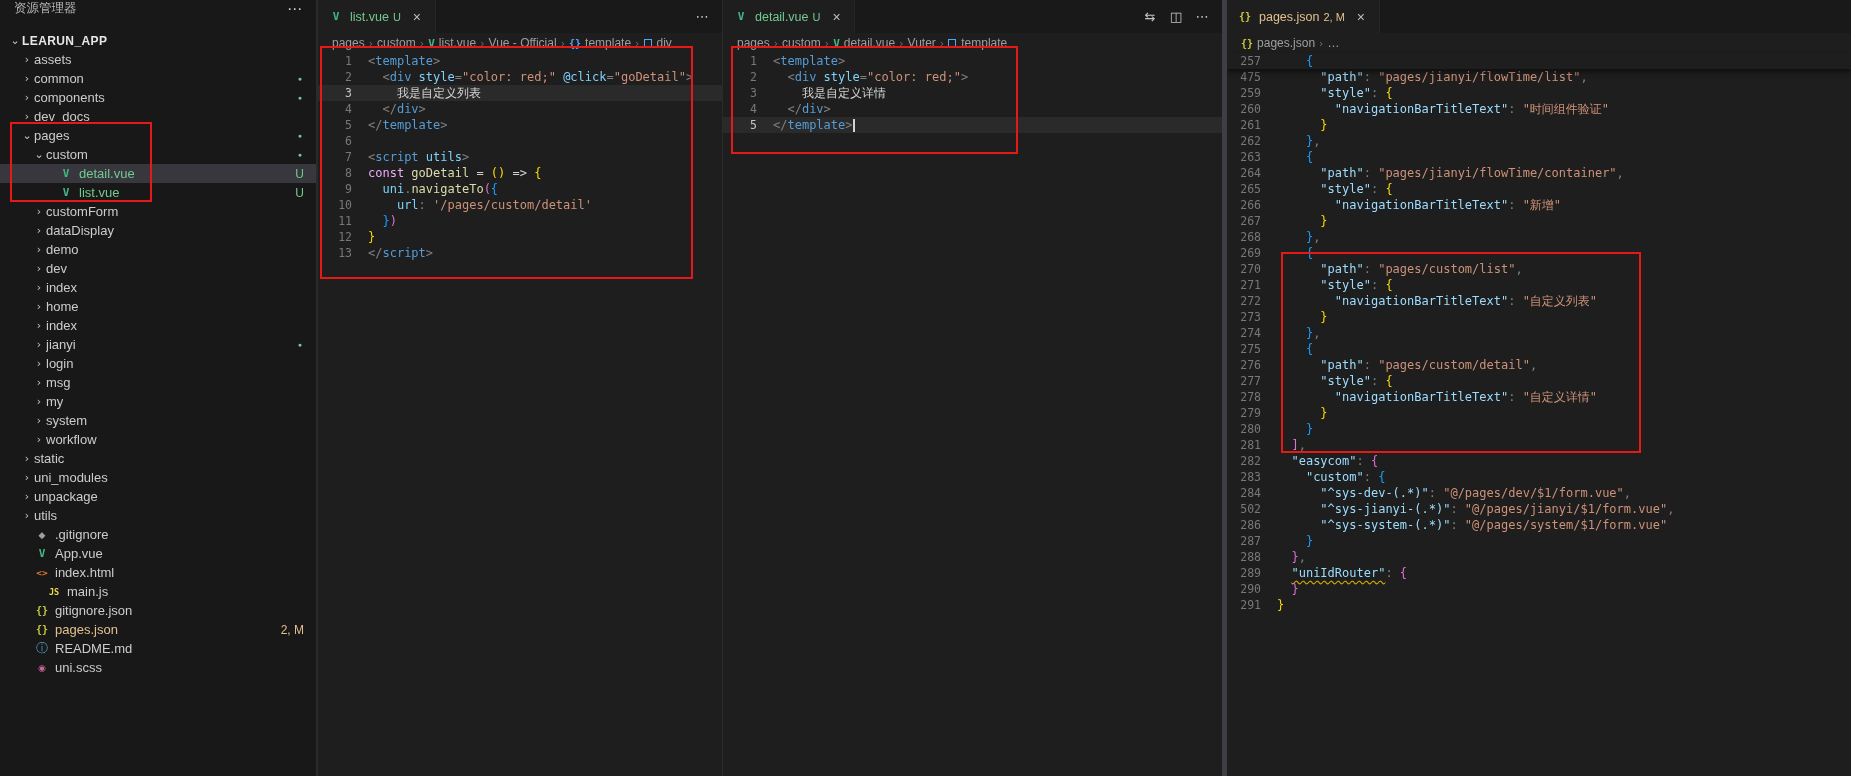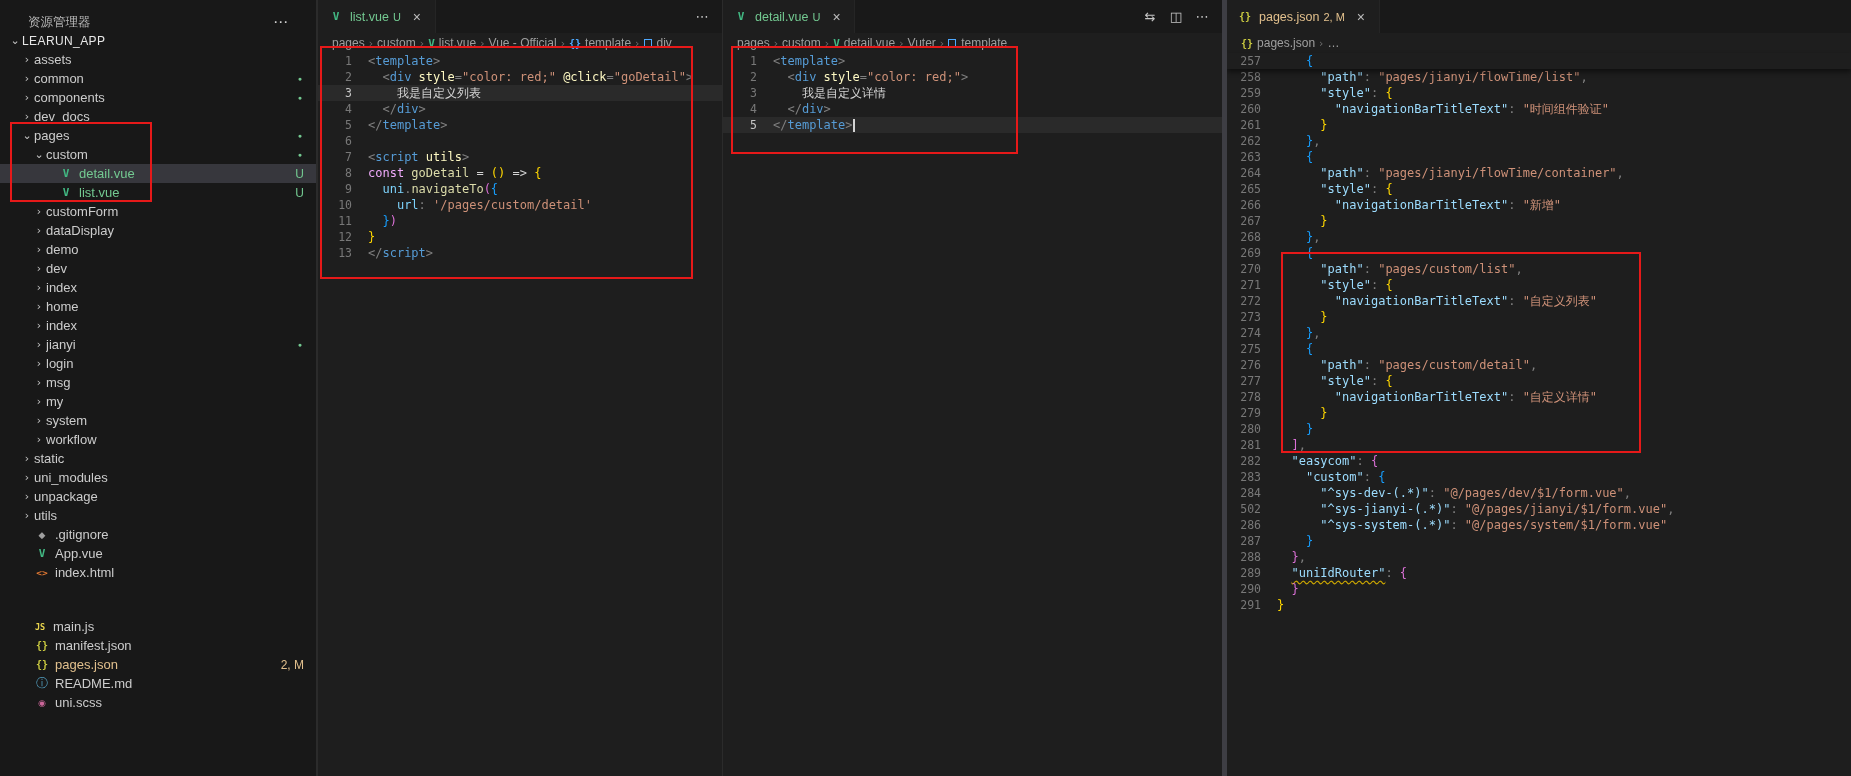--- a/index.html
+++ b/index.html
@@ -2,27 +2,27 @@
 <html><head>
 <meta charset="utf-8">
 <style>
   *{box-sizing:border-box;margin:0;padding:0}
   html,body{width:1851px;height:776px;overflow:hidden;background:#181818;
     font-family:"Liberation Sans",sans-serif;font-size:13px;color:#cccccc}
   .app{position:relative;width:1851px;height:776px;display:flex}
 
   
   .sidebar{flex:0 0 317px;width:317px;background:#181818;border-right:1px solid #2b2b2b;overflow:hidden}
-  .sb-header{height:31px;display:flex;align-items:flex-end;justify-content:space-between;
-    padding:0 28px;color:#b9b9b9;font-size:12.5px}
+  .sb-header{height:31px;display:flex;align-items:flex-start;justify-content:space-between;
+    padding:0 14px;color:#b9b9b9;font-size:12.5px}
   .sb-more{color:#cfcfcf;font-size:15px;cursor:pointer;font-family:"DejaVu Sans",sans-serif}
   .row{height:19px;display:flex;align-items:center;white-space:nowrap;cursor:pointer}
   .row.selected{background:#37373d}
   .chev{flex:0 0 14px;width:14px;text-align:center;color:#c5c5c5;font-size:11px;font-family:"DejaVu Sans",sans-serif}
-  .root-label{font-weight:normal;color:#e7e7e7;font-size:12px;letter-spacing:.4px}
+  .root-label{font-weight:bold;color:#e7e7e7;font-size:12px;letter-spacing:.4px}
   .lbl{font-size:13px;color:#cccccc;overflow:hidden;text-overflow:ellipsis}
   .lbl.st-untracked{color:#73c991}
   .lbl.st-modified{color:#e2c08d}
   .spacer{flex:1 1 auto}
   .badge{margin-right:12px;font-size:12px}
   .badge.st-untracked{color:#73c991}
   .badge.st-modified{color:#e2c08d}
   .badge.dot{color:#73c991;font-size:7px;margin-right:14px}
   .fic{display:inline-block;width:16px;margin-right:5px;text-align:center;font-weight:bold;
     font-size:10px;font-family:"DejaVu Sans Mono",monospace;flex:0 0 16px}
@@ -64,21 +64,21 @@
   .cl{display:flex;height:16px}
   .cl.hl{background:rgba(255,255,255,.055)}
   .ln{flex:0 0 34px;text-align:right;color:#787878;font-size:11.5px}
   .cl.hl .ln{color:#c6c6c6}
   .lc{padding-left:16px;white-space:pre}
   .sticky{position:relative;z-index:2;background:#1e1e1e;box-shadow:0 3px 5px rgba(0,0,0,.5)}
   .caret{display:inline-block;width:2px;height:13px;background:#d4d4d4;vertical-align:middle;margin-left:1px}
 
   .tk-punc{color:#808080}
   .tk-tag{color:#569cd6}
-  .tk-attr{color:#fef9c3}
+  .tk-attr{color:#7dd3fc}
   .tk-str{color:#ce9178}
   .tk-txt{color:#d4d4d4}
   .tk-kw{color:#f0abfc}
   .tk-fn{color:#dcdcaa}
   .tk-var{color:#7dd3fc}
   .tk-op{color:#d4d4d4}
   .tk-b1{color:#ffd700}
   .tk-b2{color:#da70d6}
   .tk-b3{color:#179fff}
   .tk-key{color:#9cdcfe}
@@ -243,28 +243,28 @@
         <div class="row" style="padding-left: 34px;">
           <span class="fic ic-vue">V</span>
           <span class="lbl">App.vue</span>
           <span class="spacer"></span>
         </div>
         <div class="row" style="padding-left: 34px;">
           <span class="fic ic-html">&lt;&gt;</span>
           <span class="lbl">index.html</span>
           <span class="spacer"></span>
         </div>
-        <div class="row" style="padding-left: 32px; margin-top: 35px;">
+        <div class="row" style="padding-left: 46px;">
           <span class="fic ic-js">JS</span>
           <span class="lbl">main.js</span>
           <span class="spacer"></span>
         </div>
         <div class="row" style="padding-left: 34px;">
           <span class="fic ic-json">{}</span>
-          <span class="lbl">manifest.json</span>
+          <span class="lbl">gitignore.json</span>
           <span class="spacer"></span>
         </div>
         <div class="row" style="padding-left: 34px;">
           <span class="fic ic-json">{}</span>
           <span class="lbl st-modified">pages.json</span>
           <span class="spacer"></span>
           <span class="badge st-modified">2, M</span>
         </div>
         <div class="row" style="padding-left: 34px;">
           <span class="fic ic-info">ⓘ</span>
@@ -454,21 +454,21 @@
           </span>
         </div>
         <div class="code">
           <div class="sticky">
             <div class="cl">
               <span class="ln">257</span>
               <span class="lc"><span class="tk-ws">    </span><span class="tk-b3">{</span></span>
             </div>
           </div>
           <div class="cl">
-            <span class="ln">258</span>
+            <span class="ln">475</span>
             <span class="lc"><span class="tk-ws">      </span><span class="tk-key">"path"</span><span class="tk-punc">: </span><span class="tk-str">"pages/jianyi/flowTime/list"</span><span class="tk-punc">,</span></span>
           </div>
           <div class="cl">
             <span class="ln">259</span>
             <span class="lc"><span class="tk-ws">      </span><span class="tk-key">"style"</span><span class="tk-punc">: </span><span class="tk-b1">{</span></span>
           </div>
           <div class="cl">
             <span class="ln">260</span>
             <span class="lc"><span class="tk-ws">        </span><span class="tk-key">"navigationBarTitleText"</span><span class="tk-punc">: </span><span class="tk-str">"时间组件验证"</span></span>
           </div>

